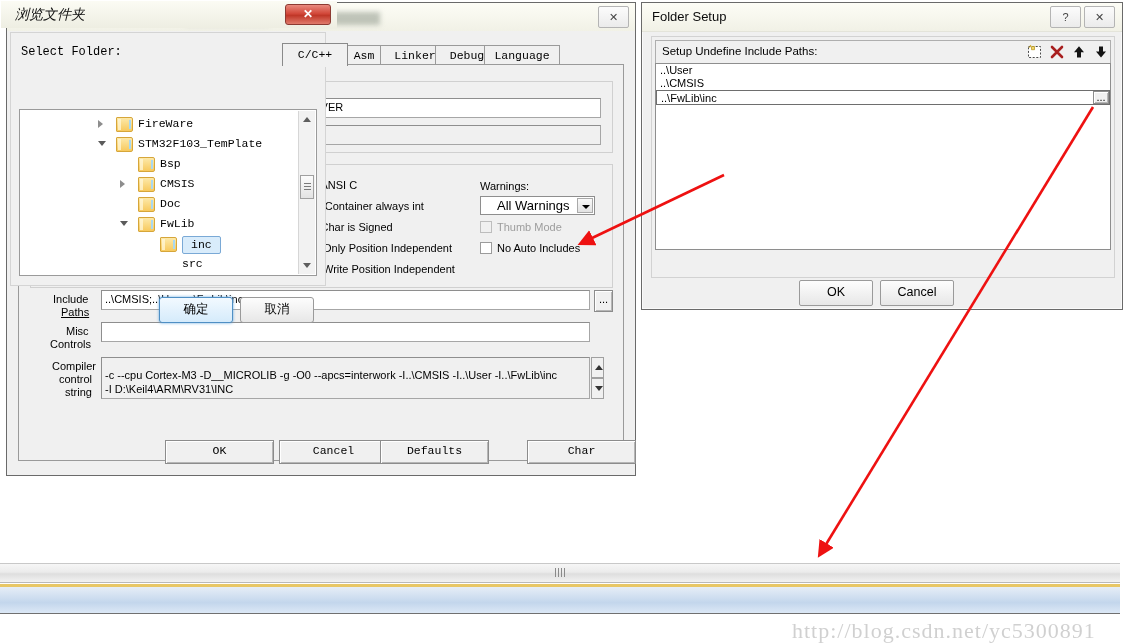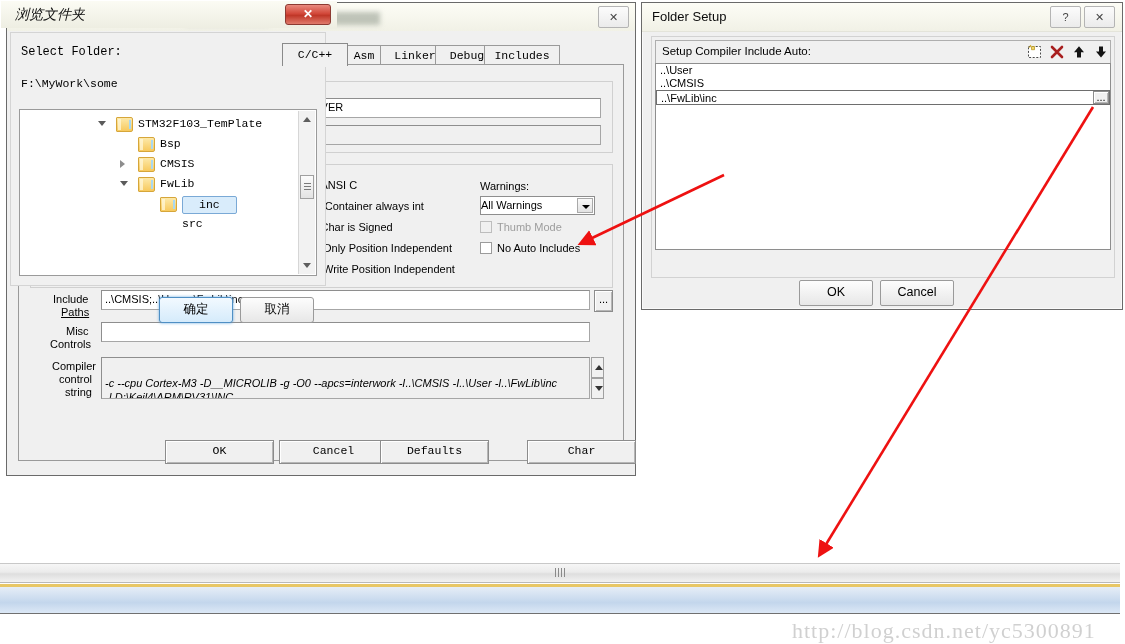--- a/index.html
+++ b/index.html
@@ -59,30 +59,30 @@
   .grp{position:absolute;border:1px solid #d0d0d0;border-top:1px solid #d0d0d0;}
   .grp>.lg{position:absolute;top:-7px;left:9px;background:#f0f0f0;padding:0 4px;font-size:11px;color:#1a1a1a;}
 
   .lbl{position:absolute;font-size:11px;color:#000;}
   .txtin{position:absolute;background:#fff;border:1px solid #a6a6a6;
     border-top-color:#8e8e8e;border-left-color:#8e8e8e;
     font-size:11px;color:#000;padding:2px 3px;box-sizing:border-box;overflow:hidden;white-space:nowrap;}
   .txtin.ro{background:#f0f0f0;}
   .ta{position:absolute;background:#f0f0f0;border:1px solid #a6a6a6;
     border-top-color:#8e8e8e;border-left-color:#8e8e8e;font-size:11px;
-    padding:18px 3px;box-sizing:border-box;line-height:14px;white-space:pre;overflow:hidden;font-style:italic;}
+    padding:10px 3px;box-sizing:border-box;line-height:14px;white-space:pre;overflow:hidden;}
 
   .cb{position:absolute;font-size:11px;color:#000;padding-left:17px;line-height:13px;white-space:nowrap;}
   .cb::before{content:"";position:absolute;left:0;top:0;width:12px;height:12px;background:#fff;
      border:1px solid #9b9b9b;box-sizing:border-box;}
   .cb.dis{color:#9d9d9d;}
   .cb.dis::before{background:#f0f0f0;border-color:#bdbdbd;}
 
   .combo{position:absolute;background:#fff;border:1px solid #8e8e8e;box-sizing:border-box;
-    font-size:11px;line-height:17px;padding-left:0;overflow:hidden;white-space:nowrap;}
+    font-size:13px;line-height:17px;padding-left:16px;overflow:hidden;white-space:nowrap;}
   .combo .arw{position:absolute;right:1px;top:1px;width:16px;height:15px;
     background:linear-gradient(to bottom,#fafafa,#e2e2e2);border:1px solid #a9a9a9;box-sizing:border-box;}
   .combo .arw::after{content:"";position:absolute;left:4px;top:6px;
     border-left:4px solid transparent;border-right:4px solid transparent;border-top:4px solid #000;}
 
   .btnold{position:absolute;background:#f0f0f0;border:1px solid #8c8c8c;
     box-shadow:inset 1px 1px 0 #ffffff, inset -1px -1px 0 #b6b6b6;
     font-family:"Liberation Mono",monospace;font-size:11.5px;text-align:center;cursor:default;color:#000;}
   .dots{position:absolute;background:#f0f0f0;border:1px solid #8c8c8c;
     box-shadow:inset 1px 1px 0 #fff, inset -1px -1px 0 #b6b6b6;
@@ -124,21 +124,21 @@
   .tnode .exp.closed{border-left:5px solid transparent;border-top:4px solid transparent;border-bottom:4px solid transparent;}
   .tnode .exp.closed::after{content:"";position:absolute;left:-5px;top:-4px;
     border-top:4px solid transparent;border-bottom:4px solid transparent;border-left:5px solid #8d8d8d;}
   .tnode .exp.open::after{content:"";position:absolute;left:0;top:1px;
     border-left:4px solid transparent;border-right:4px solid transparent;border-top:5px solid #5b5b5b;}
   .fold{position:absolute;top:3px;width:15px;height:13px;
     background:linear-gradient(to bottom,#fde9a9,#f7c95e);border:1px solid #d6a63a;border-radius:1px 2px 2px 1px;}
   .fold::before{content:"";position:absolute;left:1px;top:1px;width:3px;height:11px;background:#fff7d9;opacity:.75;}
   .fold::after{content:"";position:absolute;right:1px;top:2px;width:2px;height:9px;background:#a8d8f0;}
   .tlabel{position:absolute;top:0;}
-  .tnode.sel .tlabel{background:#d9ecfb;border:1px solid #7aa9d6;border-radius:2px;padding:0 16px;line-height:16px;top:2px;}
+  .tnode.sel .tlabel{background:#d9ecfb;border:1px solid #7aa9d6;border-radius:2px;padding:0 8px;line-height:16px;top:2px;}
   .tscroll{position:absolute;right:1px;top:1px;width:16px;bottom:1px;background:#f2f2f2;border-left:1px solid #d6d6d6;}
   .tscroll .ar{position:absolute;left:4px;width:0;height:0;}
   .tscroll .up{top:6px;border-left:4px solid transparent;border-right:4px solid transparent;border-bottom:5px solid #5e5e5e;}
   .tscroll .dn{bottom:6px;border-left:4px solid transparent;border-right:4px solid transparent;border-top:5px solid #5e5e5e;}
   .tscroll .thumb{position:absolute;left:1px;top:64px;width:14px;height:24px;
     background:linear-gradient(to bottom,#fcfcfc,#e3e3e3);border:1px solid #a0a0a0;box-sizing:border-box;}
   .tscroll .thumb::after{content:"";position:absolute;left:3px;top:7px;width:7px;height:8px;
     background:repeating-linear-gradient(to bottom,#7a7a7a 0 1px,transparent 1px 3px);}
   .bf-btn{position:absolute;height:24px;width:72px;font-size:12.5px;text-align:center;line-height:22px;cursor:default;
     border:1px solid #9a9a9a;border-radius:3px;background:linear-gradient(to bottom,#fdfdfd,#e7e7e7);}
@@ -180,21 +180,21 @@
     <div class="tabstrip" id="tabstrip">
         <div class="tab" style="left: 0px; width: 57px;">Device</div>
         <div class="tab" style="left: 56px; width: 54px;">Target</div>
         <div class="tab" style="left: 109px; width: 56px;">Output</div>
         <div class="tab" style="left: 164px; width: 58px;">Listing</div>
         <div class="tab" style="left: 221px; width: 44px;">User</div>
         <div class="tab sel" style="left: 264px; width: 52px;">C/C++</div>
         <div class="tab" style="left: 315px; width: 48px;">Asm</div>
         <div class="tab" style="left: 362px; width: 56px;">Linker</div>
         <div class="tab" style="left: 417px; width: 50px;">Debug</div>
-        <div class="tab" style="left: 466px; width: 62px;">Includes</div>
+        <div class="tab" style="left: 466px; width: 62px;">Language</div>
       </div>
     <div class="tabline"></div>
 
     <div class="tabpane">
 
       <div class="grp" style="left:11px;top:16px;width:581px;height:70px;">
         <div class="lg">Preprocessor Symbols</div>
         <div class="lbl" style="left:37px;top:21px;">Define:</div>
         <div class="txtin" style="left:82px;top:16px;width:488px;height:20px;">STM32F10X_HD,USE_STDPERIPH_DRIVER</div>
         <div class="lbl" style="left:27px;top:48px;">Undefine:</div>
@@ -267,21 +267,21 @@
 
 <div class="dlg" id="fs">
   <div class="dlg-title">
     <div class="ttl plainleft">Folder Setup</div>
     <div class="win-btn" style="right:41px;">?</div>
     <div class="win-btn" style="right:7px;">✕</div>
   </div>
   <div class="fs-body">
     <div class="fs-inner">
       <div class="fs-hdr">
-        <div class="cap">Setup Compiler Include Auto:</div>
+        <div class="cap">Setup Undefine Include Paths:</div>
 
         <div class="tbtn" style="left:370px;">
           <svg width="18" height="18" viewBox="0 0 18 18">
             <rect x="2.5" y="3.5" width="12" height="11" fill="#ffffff" stroke="#4a4a4a" stroke-dasharray="2 1.6" stroke-width="1"></rect>
             <path d="M5.5 3.5 l3 0 l0 3.2 l-3 0 z" fill="#f3d66a" stroke="#b99a29" stroke-width=".8"></path>
             <path d="M4 2.2 l1.1 1.1 M2.8 4 l1.5 .2" stroke="#d9b227" stroke-width="1.1"></path>
           </svg>
         </div>
         <div class="tbtn" style="left:392px;">
           <svg width="18" height="18" viewBox="0 0 18 18">
@@ -314,37 +314,45 @@
 </div>
 
 <div id="bf">
   <div class="bf-title">
     <div class="ttl">浏览文件夹</div>
     <div id="bf-close">✕</div>
   </div>
   <div class="bf-panel">
     <div class="bf-sel">Select Folder:</div>
     <div class="bf-path">
-      <div>F:\MyWork\some</div>
     </div>
     <div class="tree">
       <div id="bf-tree" style="position:absolute;left:0;top:4px;width:278px;">
           <div class="tnode">
+            <span class="exp closed" style="left: 78px;"></span>
+            <span class="fold" style="left: 96px;"></span>
+            <span class="tlabel" style="left: 118px;">FireWare</span>
+          </div>
+          <div class="tnode">
             <span class="exp open" style="left: 78px;"></span>
             <span class="fold" style="left: 96px;"></span>
             <span class="tlabel" style="left: 118px;">STM32F103_TemPlate</span>
           </div>
           <div class="tnode">
             <span class="fold" style="left: 118px;"></span>
             <span class="tlabel" style="left: 140px;">Bsp</span>
           </div>
           <div class="tnode">
             <span class="exp closed" style="left: 100px;"></span>
             <span class="fold" style="left: 118px;"></span>
             <span class="tlabel" style="left: 140px;">CMSIS</span>
+          </div>
+          <div class="tnode">
+            <span class="fold" style="left: 118px;"></span>
+            <span class="tlabel" style="left: 140px;">Doc</span>
           </div>
           <div class="tnode">
             <span class="exp open" style="left: 100px;"></span>
             <span class="fold" style="left: 118px;"></span>
             <span class="tlabel" style="left: 140px;">FwLib</span>
           </div>
           <div class="tnode sel">
             <span class="fold" style="left: 140px;"></span>
             <span class="tlabel" style="left: 162px;">inc</span>
           </div>

